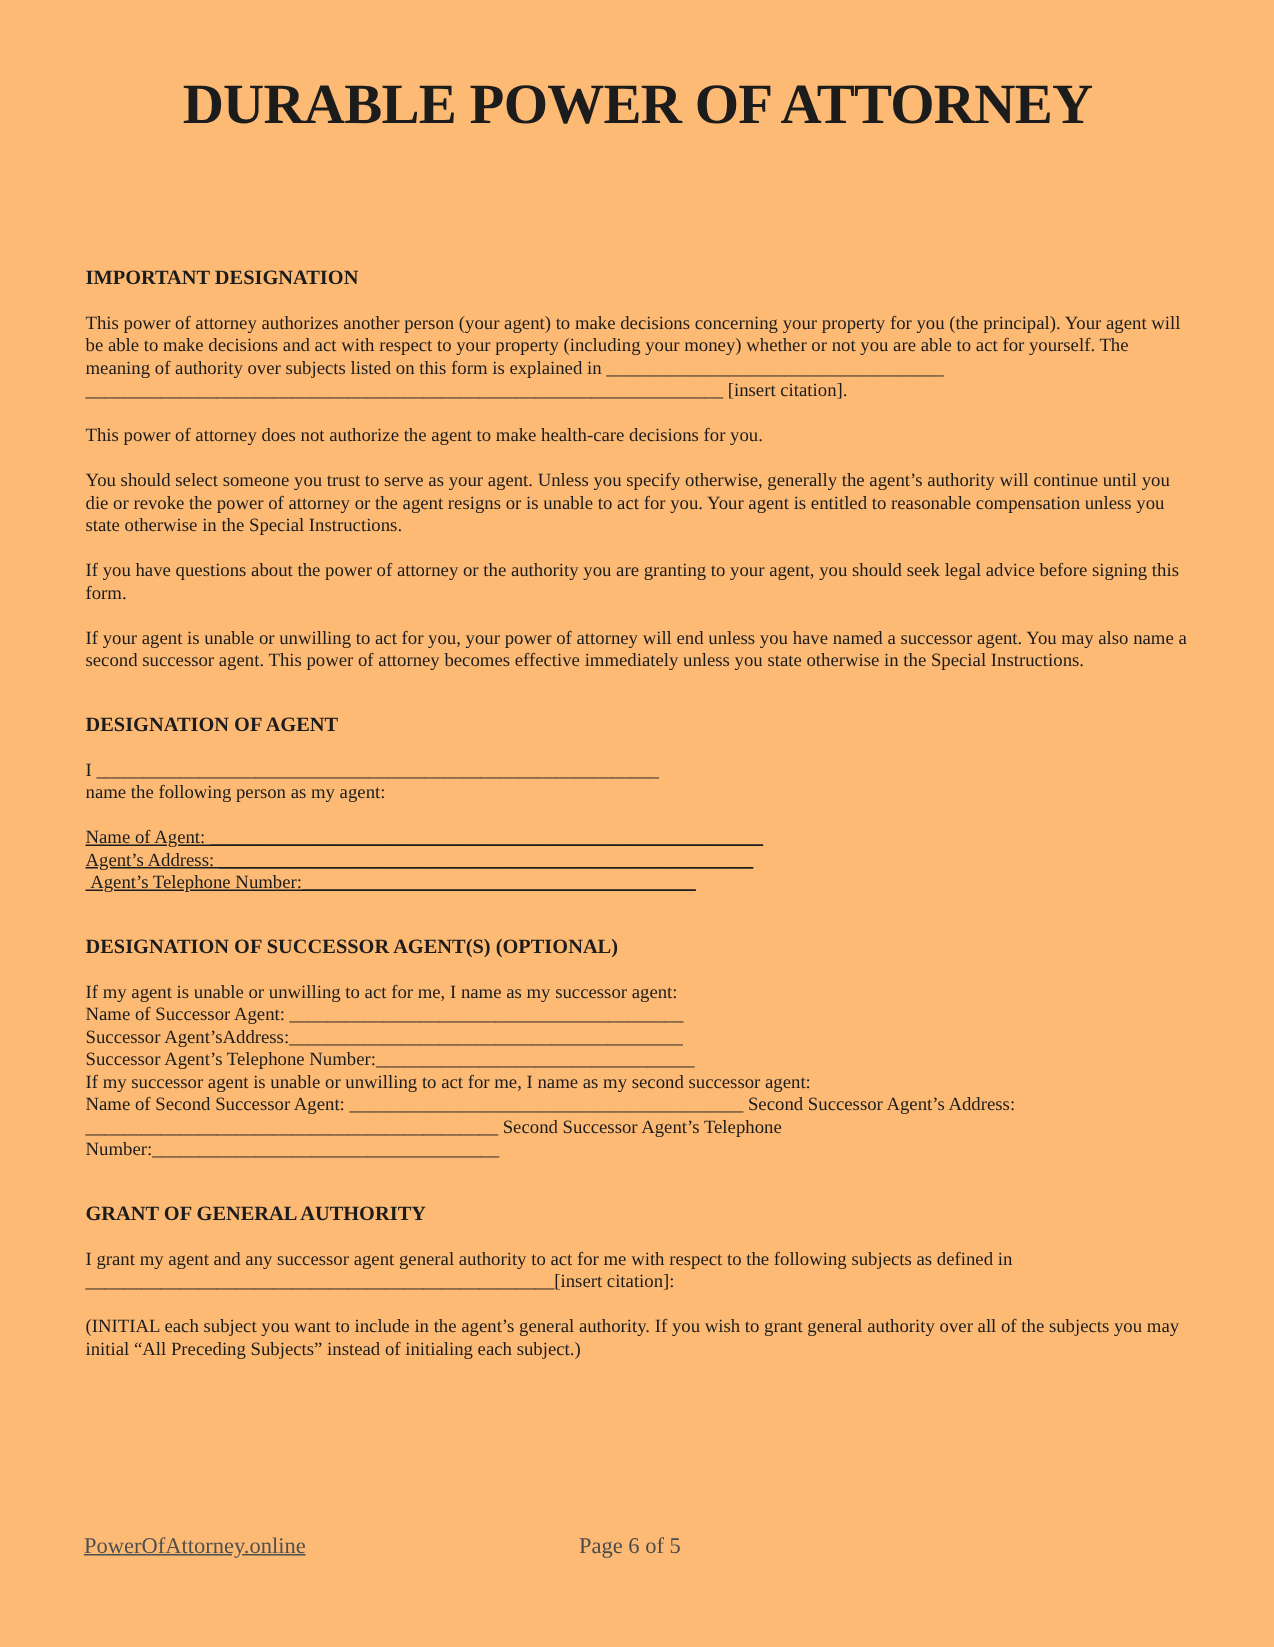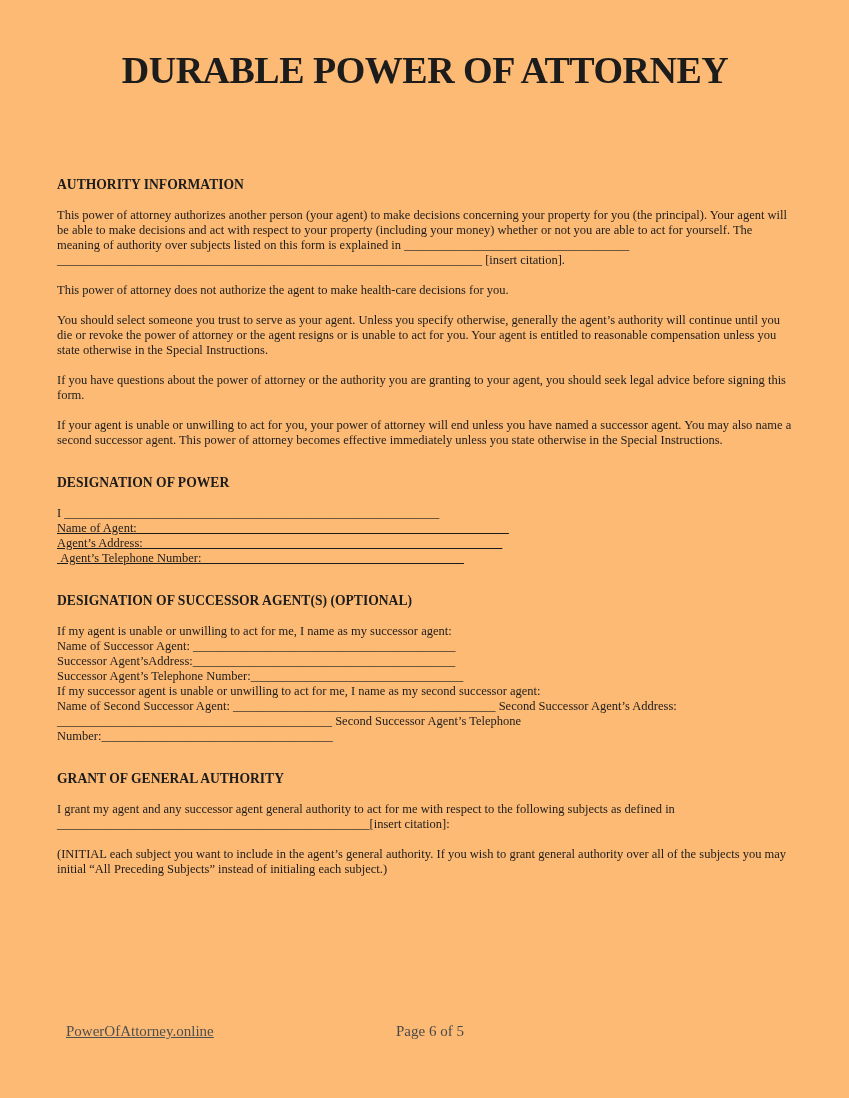--- a/index.html
+++ b/index.html
@@ -26,45 +26,46 @@
     font-weight:bold;
     margin:27px 0 15px 0;
   }
   h2.first{margin-top:85px;}
   p{margin:0 0 15px 0;white-space:pre-wrap;}
   p.tight{margin:0;}
   p.caption{padding-left:113px;margin:0 0 15px 0;}
   .fields div{white-space:pre-wrap;text-decoration:underline;}
   .fields{margin:0 0 15px 0;}
   .footer{
-    position:absolute;left:66px;right:57px;top:1022px;
+    position:absolute;left:56px;right:57px;top:1022px;
     font-size:15px;line-height:19px;color:#4f4f4f;
   }
   .footer a{color:#4f4f4f;text-decoration:underline;cursor:pointer;}
   .footer .page-num{position:absolute;left:330px;top:0;color:#4a4a4a;}
 </style>
 </head>
 <body>
 
 <div class="page">
 
   <h1 class="title">DURABLE POWER OF ATTORNEY</h1>
 
-  <h2 class="first">AUTHORITY INFORMATION</h2>
+  <h2 class="first">IMPORTANT DESIGNATION</h2>
 
   <p>This power of attorney authorizes another person (your agent) to make decisions concerning your property for you (the principal). Your agent will be able to make decisions and act with respect to your property (including your money) whether or not you are able to act for yourself. The meaning of authority over subjects listed on this form is explained in ____________________________________
 ____________________________________________________________________ [insert citation].</p>
   <p>This power of attorney does not authorize the agent to make health-care decisions for you.</p>
   <p>You should select someone you trust to serve as your agent. Unless you specify otherwise, generally the agent’s authority will continue until you die or revoke the power of attorney or the agent resigns or is unable to act for you. Your agent is entitled to reasonable compensation unless you state otherwise in the Special Instructions.</p>
   <p>If you have questions about the power of attorney or the authority you are granting to your agent, you should seek legal advice before signing this form.</p>
   <p>If your agent is unable or unwilling to act for you, your power of attorney will end unless you have named a successor agent. You may also name a second successor agent. This power of attorney becomes effective immediately unless you state otherwise in the Special Instructions.</p>
 
-  <h2>DESIGNATION OF POWER</h2>
+  <h2>DESIGNATION OF AGENT</h2>
 
   <p class="tight">I ____________________________________________________________</p>
+  <p>name the following person as my agent:</p>
 
   <div class="fields">
     <div>Name of Agent: ___________________________________________________________</div>
     <div>Agent’s Address: _________________________________________________________</div>
     <div> Agent’s Telephone Number:__________________________________________</div>
   </div>
 
   <h2>DESIGNATION OF SUCCESSOR AGENT(S) (OPTIONAL)</h2>
 
   <p>If my agent is unable or unwilling to act for me, I name as my successor agent:

